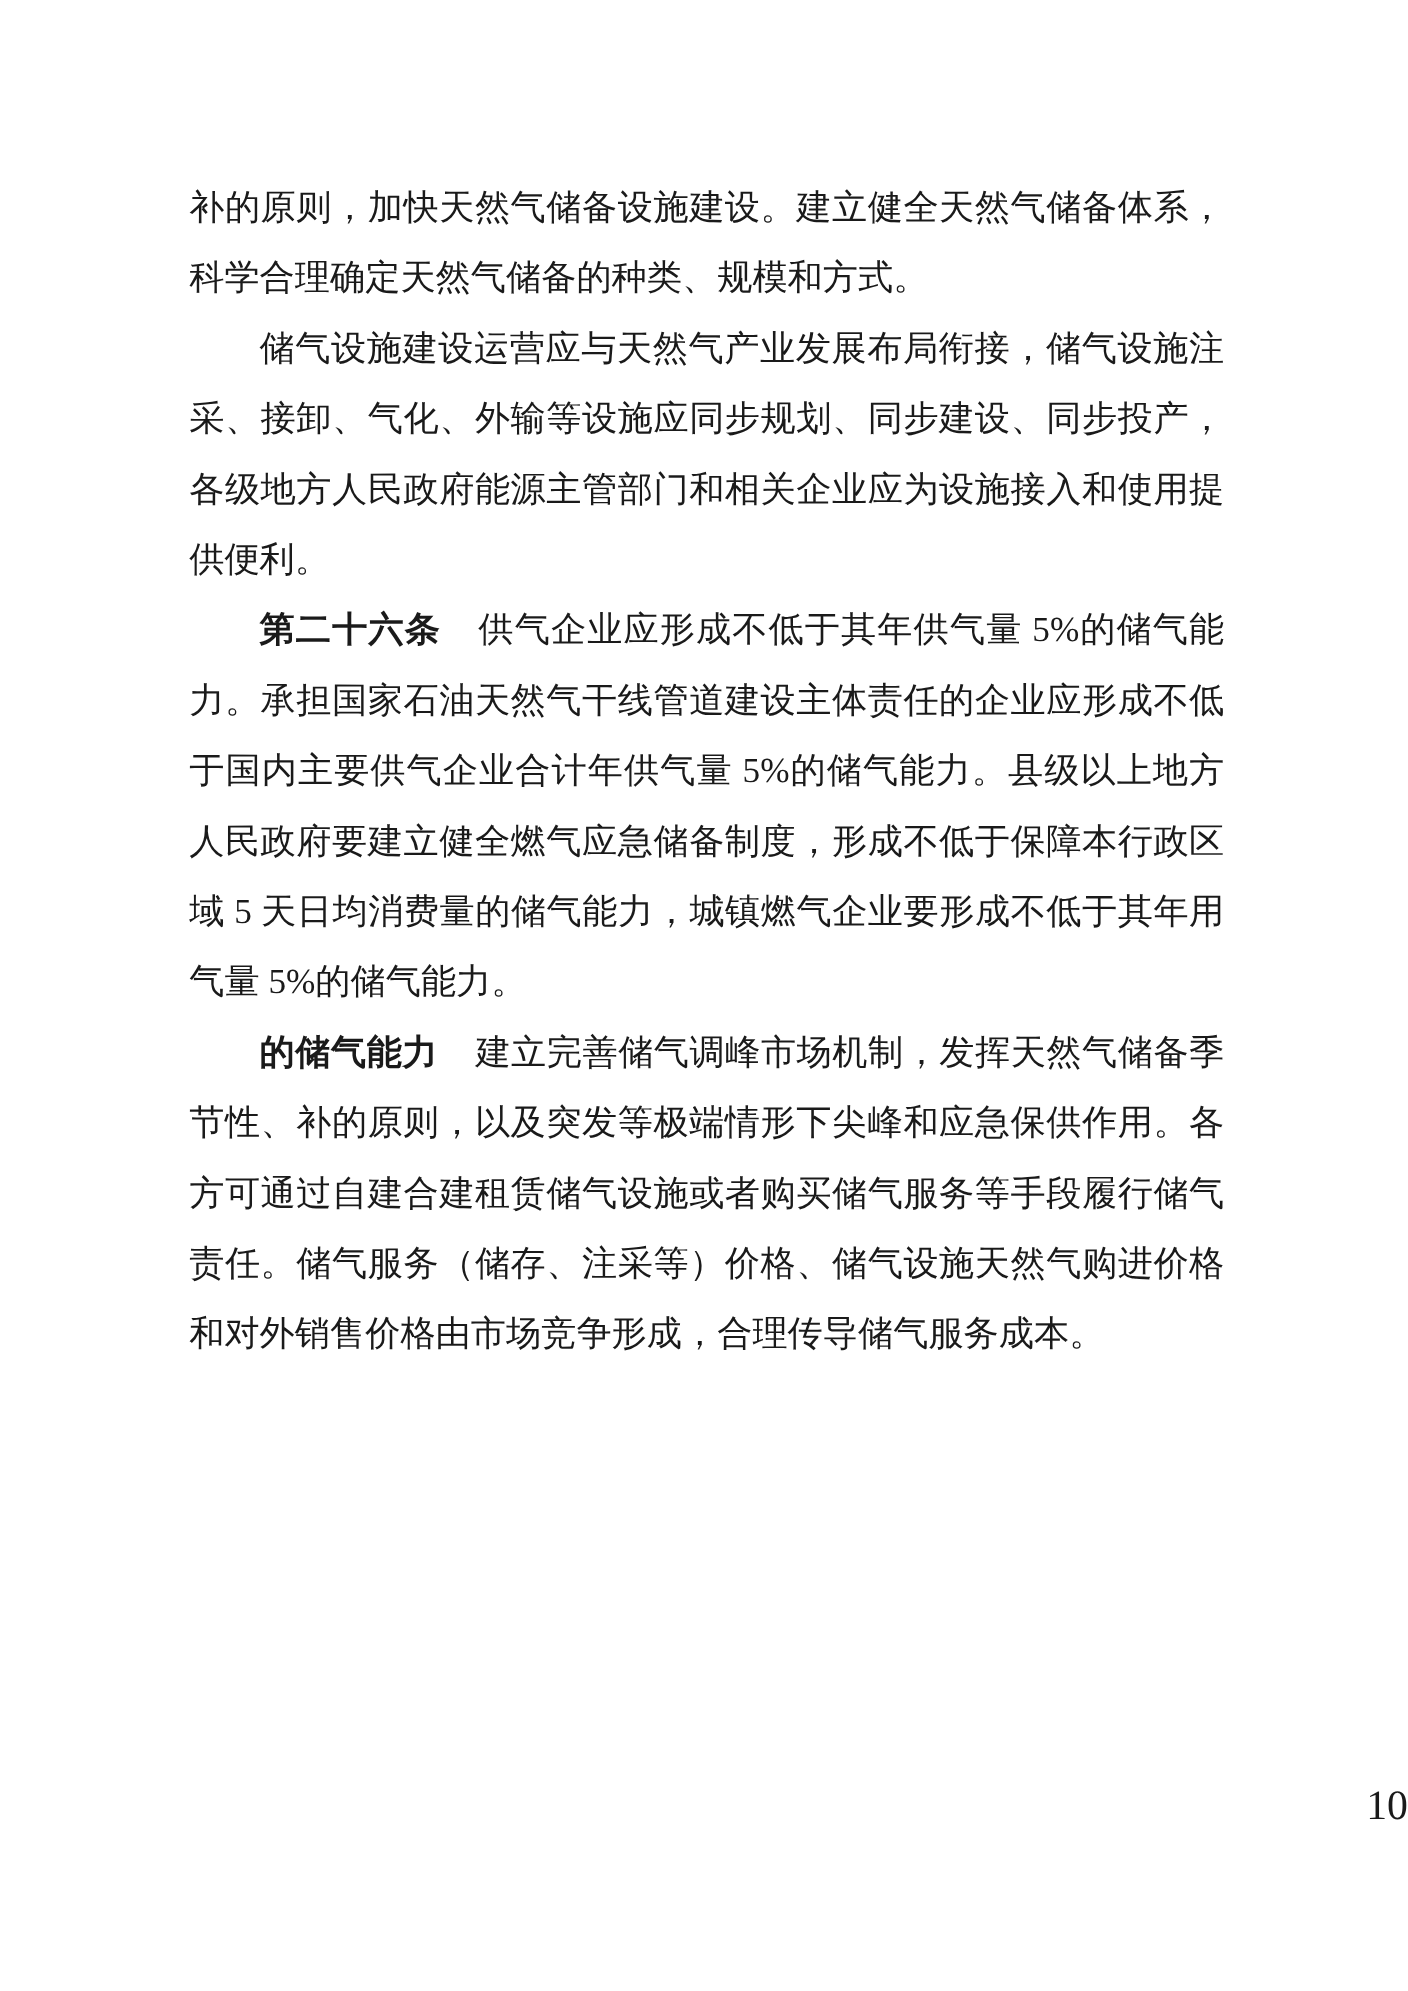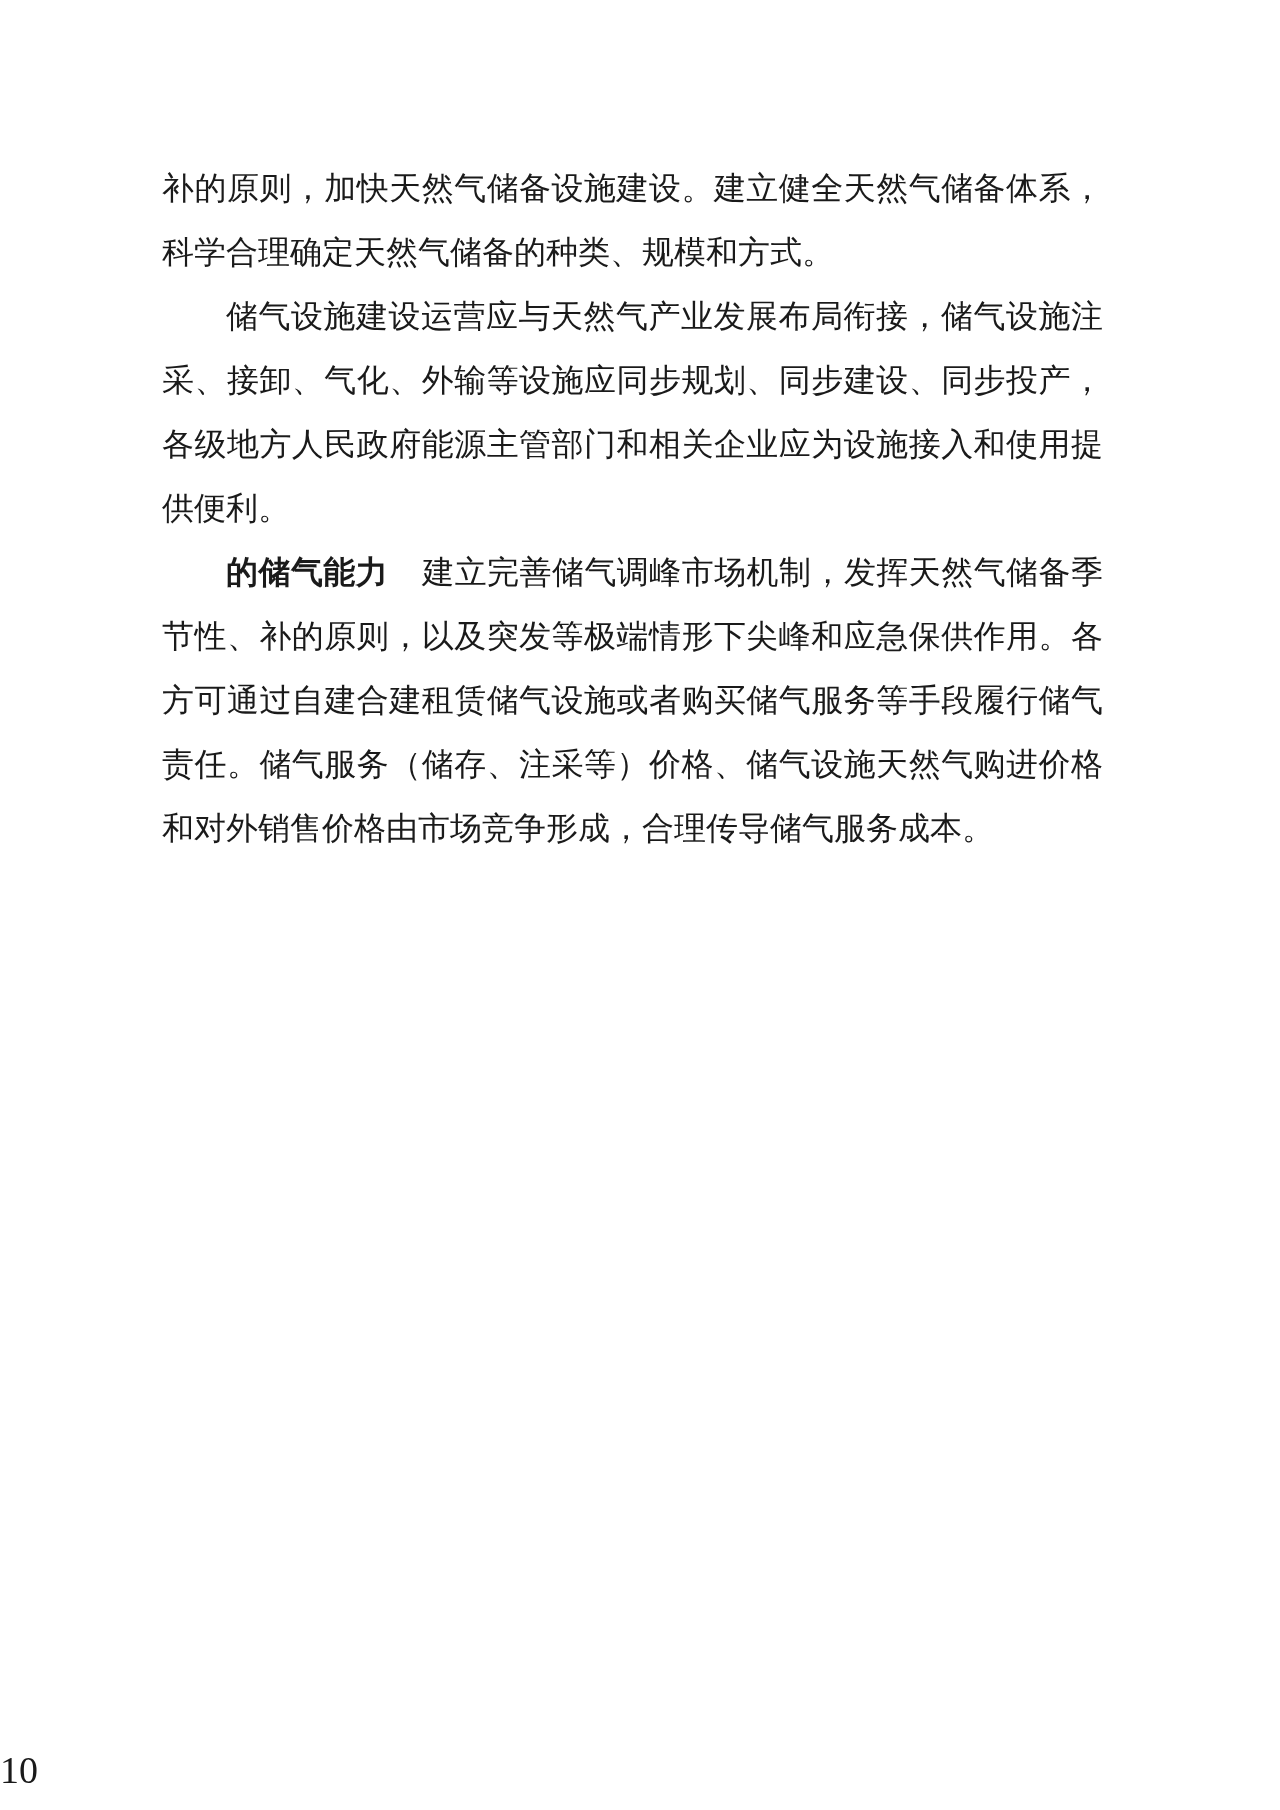--- a/index.html
+++ b/index.html
@@ -12,21 +12,21 @@
     position: relative;
     width: 1280px;
     height: 1810px;
     background: #ffffff;
     color: #1a1a1a;
     font-family: "Liberation Serif", "DejaVu Serif", serif;
     overflow: hidden;
   }
   .content {
     position: absolute;
-    left: 162px;
+    left: 172px;
     top: 156px;
     width: 941px;
   }
   .para {
     margin: 0;
     padding: 0;
     font-size: 32px;
     line-height: 64px;
     text-align: justify;
     text-justify: inter-ideograph;
@@ -36,40 +36,41 @@
   .para.indent {
     text-indent: 2em;
   }
   .article-no {
     font-weight: 700;
     margin-right: 34px;
   }
   .footer {
     position: absolute;
     left: 0;
-    top: 1748px;
+    top: 1620px;
     width: 100%;
-    text-align: left;
+    text-align: right;
   }
   .page-num {
     font-size: 38px;
     line-height: 44px;
     color: #1a1a1a;
   }
 </style>
 </head>
 <body>
 
 <div class="page">
   <main class="content">
 
     <p class="para">补的原则，加快天然气储备设施建设。建立健全天然气储备体系，科学合理确定天然气储备的种类、规模和方式。</p>
 
     <p class="para indent">储气设施建设运营应与天然气产业发展布局衔接，储气设施注采、接卸、气化、外输等设施应同步规划、同步建设、同步投产，各级地方人民政府能源主管部门和相关企业应为设施接入和使用提供便利。</p>
 
+    <p class="para indent"><span class="article-no">第二十六条</span><span>供气企业应形成不低于其年供气量 5%的储气能力。承担国家石油天然气干线管道建设主体责任的企业应形成不低于国内主要供气企业合计年供气量 5%的储气能力。县级以上地方人民政府要建立健全燃气应急储备制度，形成不低于保障本行政区域 5 天日均消费量的储气能力，城镇燃气企业要形成不低于其年用气量 5%的储气能力。</span></p>
 
     <p class="para indent"><span class="article-no">的储气能力</span><span>建立完善储气调峰市场机制，发挥天然气储备季节性、补的原则，以及突发等极端情形下尖峰和应急保供作用。各方可通过自建合建租赁储气设施或者购买储气服务等手段履行储气责任。储气服务（储存、注采等）价格、储气设施天然气购进价格和对外销售价格由市场竞争形成，合理传导储气服务成本。</span></p>
 
 
   </main>
 
   <footer class="footer">
     <span class="page-num">10</span>
   </footer>
 </div>

